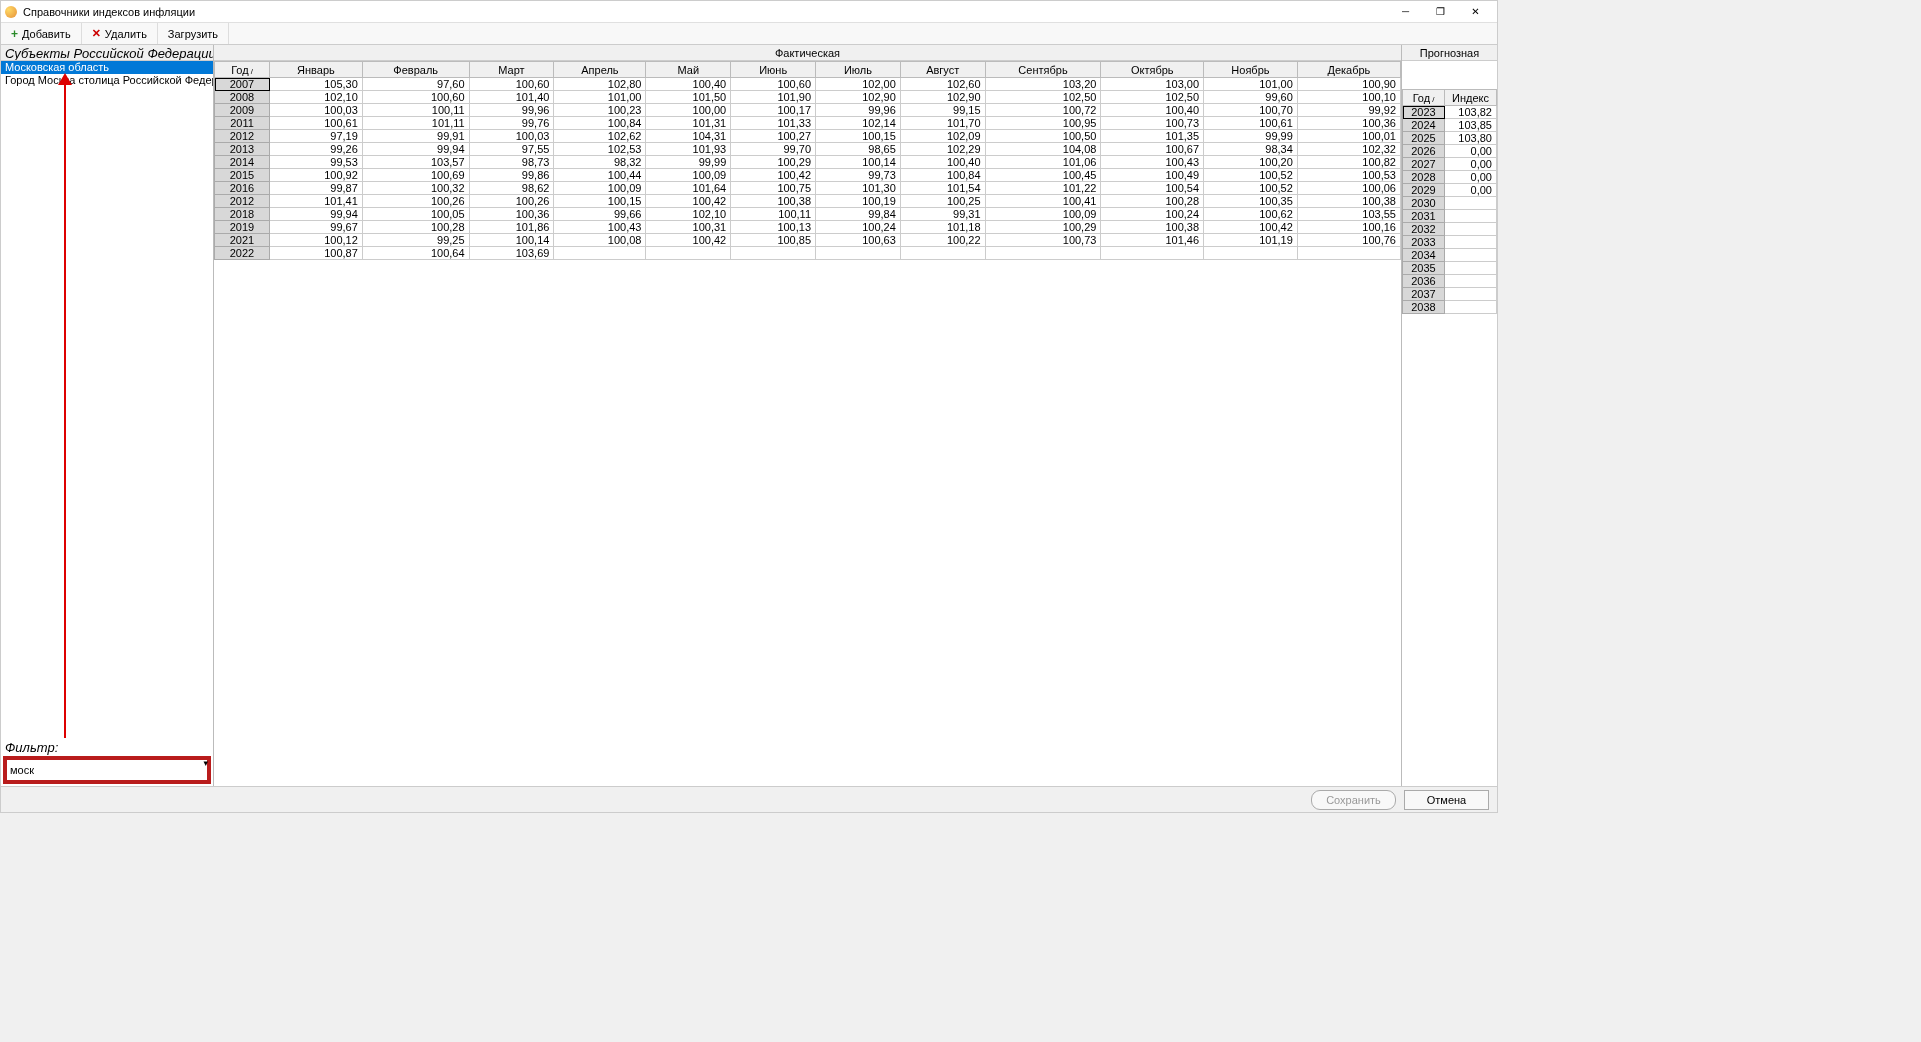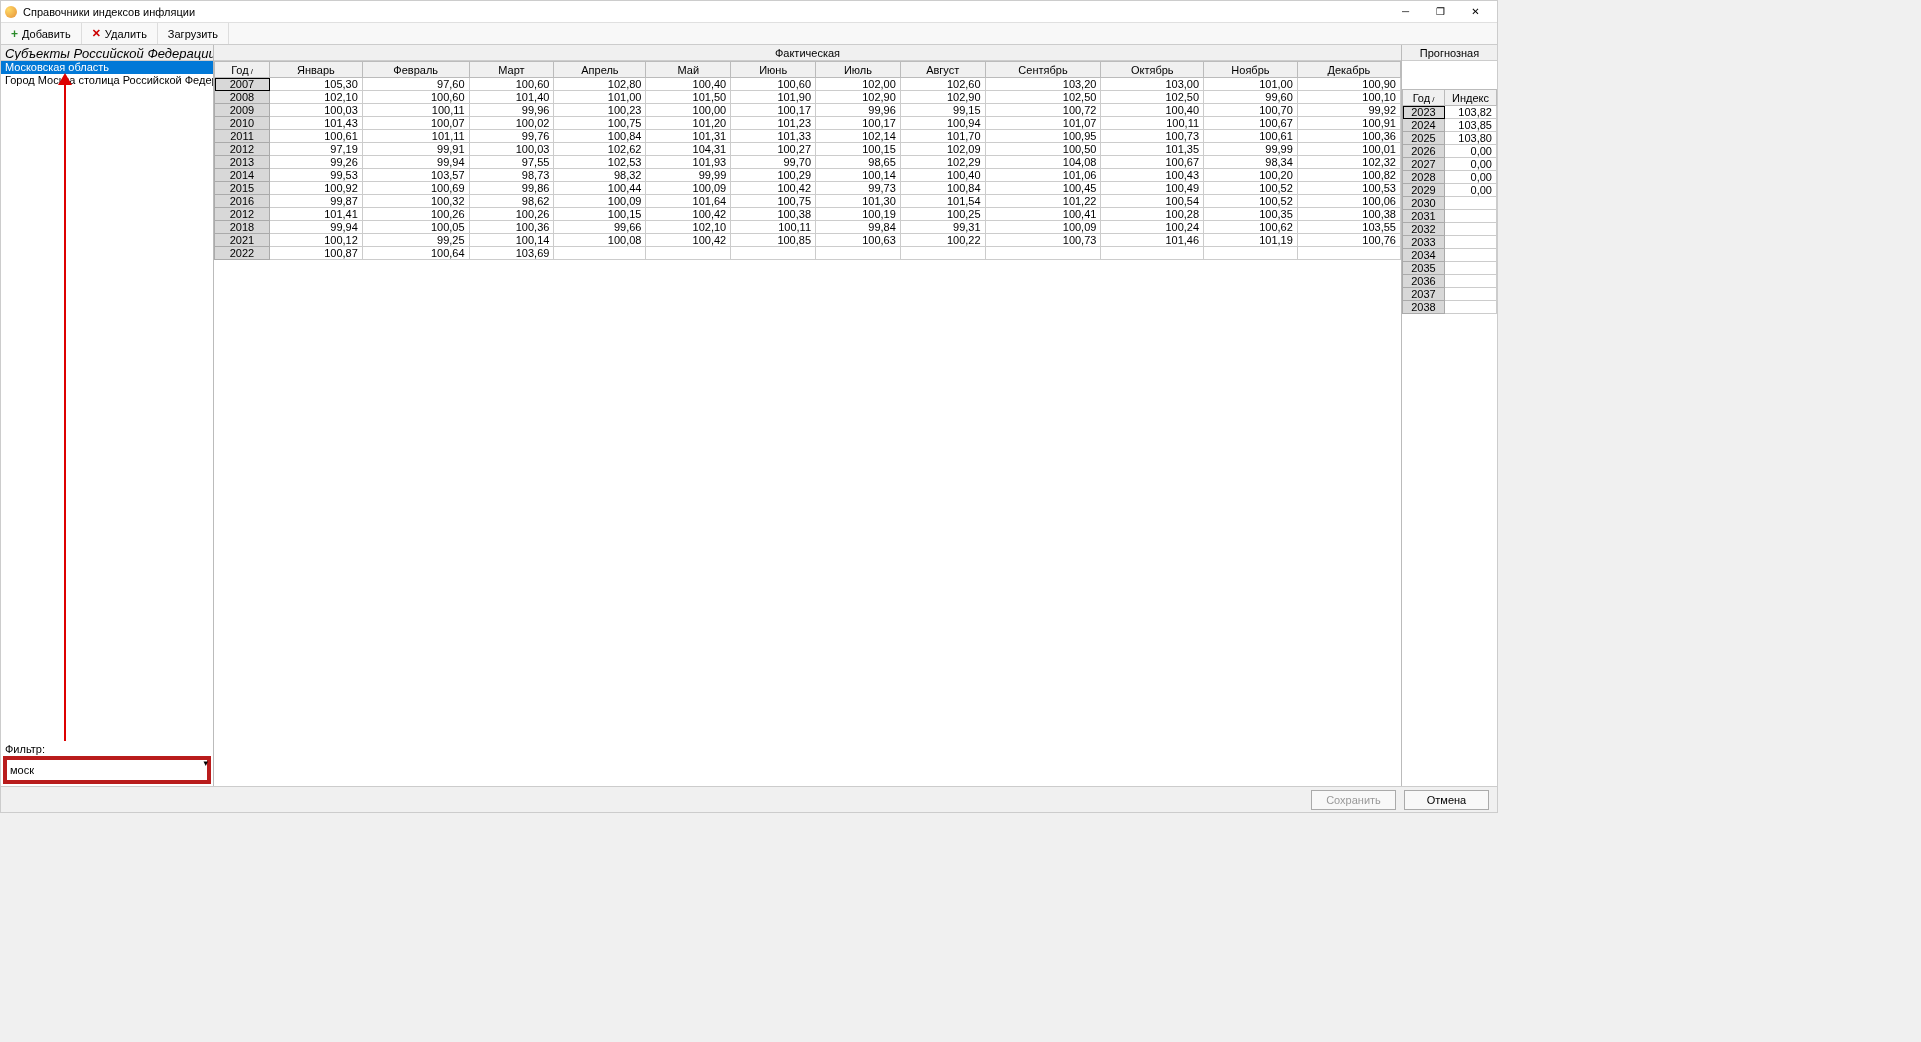--- a/index.html
+++ b/index.html
@@ -107,21 +107,22 @@
   position: absolute;
   left: 57px;
   top: 12px;
   width: 0; height: 0;
   border-left: 7px solid transparent;
   border-right: 7px solid transparent;
   border-bottom: 12px solid #d00;
 }
 .filter-row {
   padding: 2px 4px 1px 4px;
-  font-size: 11px;
+  font-size: 13px;
+  font-style: italic;
 }
 .filter-input-wrap {
   padding: 0 2px 2px 2px;
 }
 .filter-input {
   width: 100%;
   height: 28px;
   border: 4px solid #b91c1c;
   font-size: 11px;
   padding: 0 16px 0 3px;
@@ -210,20 +211,21 @@
   height: 20px;
   border: 1px solid #aaa;
   background: #f8f8f8;
   font-size: 11px;
   cursor: pointer;
   padding: 0 10px;
 }
 .footer-btn:disabled {
   color: #999;
   cursor: default;
+  border-radius: 9px;
 }
 .sort-mark { font-size: 8px; margin-left: 2px; }
 </style>
 </head>
 <body>
 
 <div class="window">
   <div class="titlebar">
     <div class="titlebar-icon"></div>
     <div class="titlebar-title">Справочники индексов инфляции</div>
@@ -325,35 +327,20 @@
                 <td>100,00</td>
                 <td>100,17</td>
                 <td>99,96</td>
                 <td>99,15</td>
                 <td>100,72</td>
                 <td>100,40</td>
                 <td>100,70</td>
                 <td>99,92</td>
               </tr>
               <tr>
-                <td class="year-cell">2010</td>
-                <td>101,43</td>
-                <td>100,07</td>
-                <td>100,02</td>
-                <td>100,75</td>
-                <td>101,20</td>
-                <td>101,23</td>
-                <td>100,17</td>
-                <td>100,94</td>
-                <td>101,07</td>
-                <td>100,11</td>
-                <td>100,67</td>
-                <td>100,91</td>
-              </tr>
-              <tr>
                 <td class="year-cell">2011</td>
                 <td>100,61</td>
                 <td>101,11</td>
                 <td>99,76</td>
                 <td>100,84</td>
                 <td>101,31</td>
                 <td>101,33</td>
                 <td>102,14</td>
                 <td>101,70</td>
                 <td>100,95</td>
@@ -460,20 +447,35 @@
                 <td>102,10</td>
                 <td>100,11</td>
                 <td>99,84</td>
                 <td>99,31</td>
                 <td>100,09</td>
                 <td>100,24</td>
                 <td>100,62</td>
                 <td>103,55</td>
               </tr>
               <tr>
+                <td class="year-cell">2019</td>
+                <td>99,67</td>
+                <td>100,28</td>
+                <td>101,86</td>
+                <td>100,43</td>
+                <td>100,31</td>
+                <td>100,13</td>
+                <td>100,24</td>
+                <td>101,18</td>
+                <td>100,29</td>
+                <td>100,38</td>
+                <td>100,42</td>
+                <td>100,16</td>
+              </tr>
+              <tr>
                 <td class="year-cell">2021</td>
                 <td>100,12</td>
                 <td>99,25</td>
                 <td>100,14</td>
                 <td>100,08</td>
                 <td>100,42</td>
                 <td>100,85</td>
                 <td>100,63</td>
                 <td>100,22</td>
                 <td>100,73</td>

